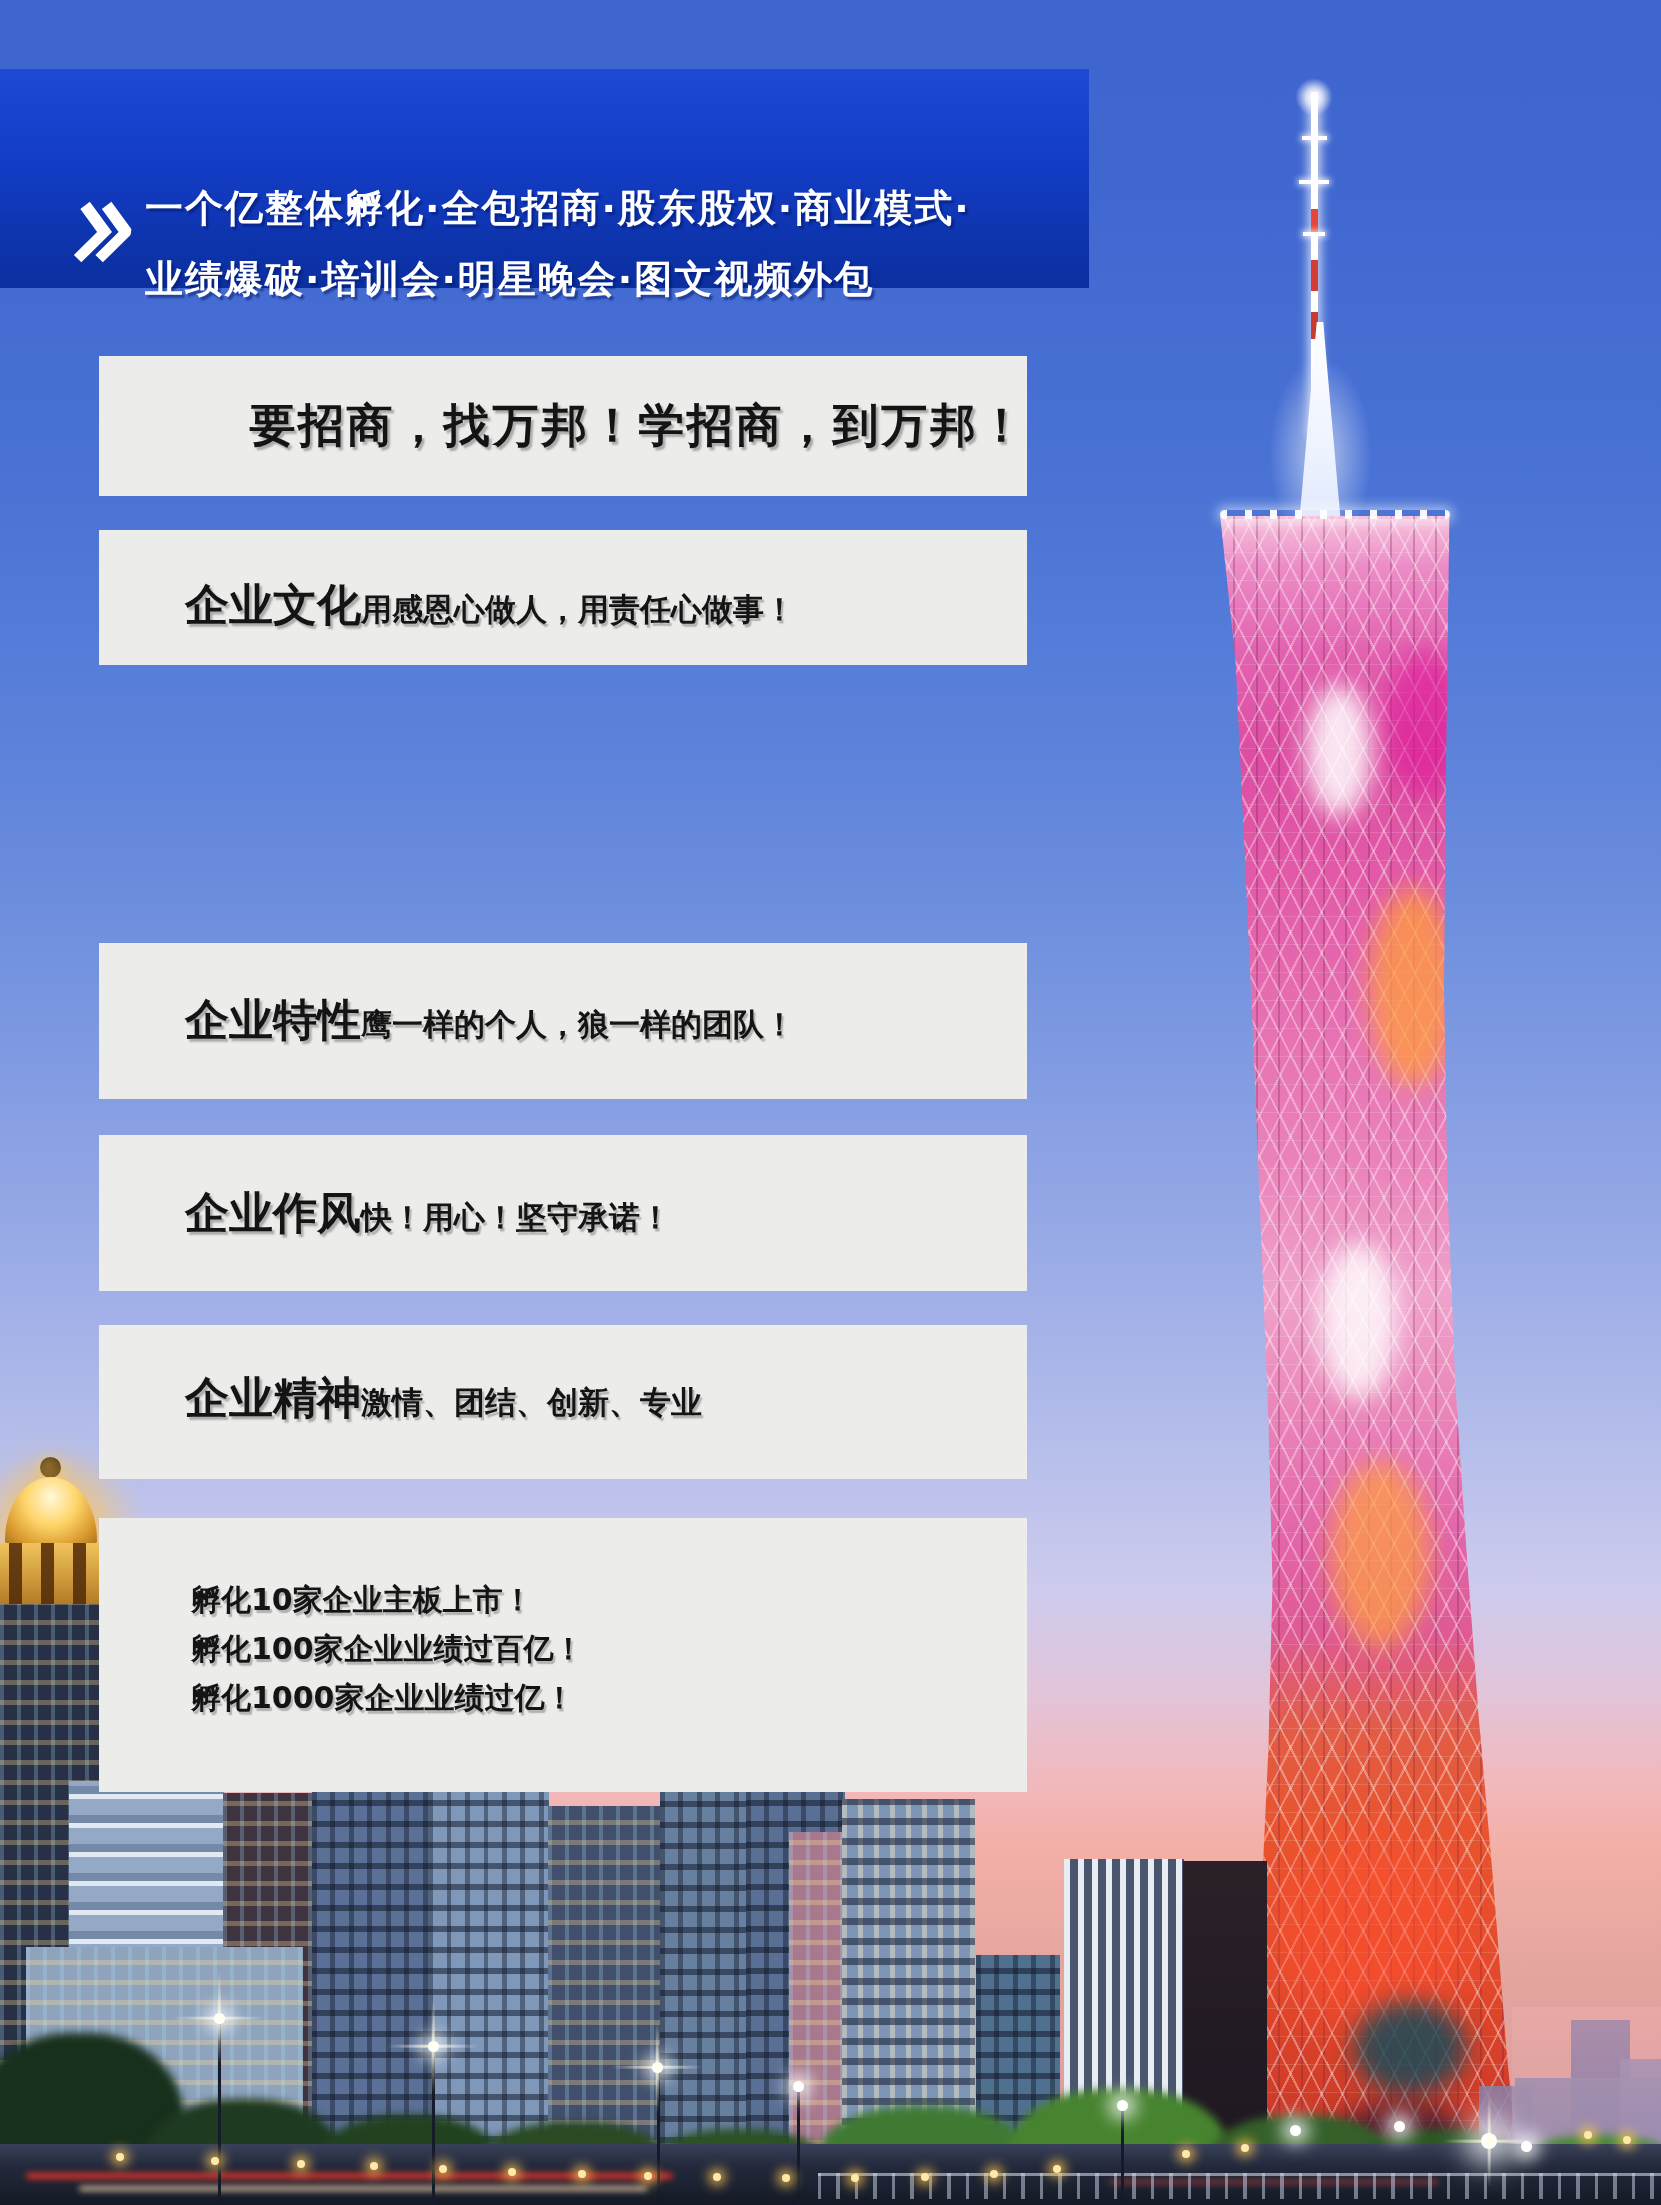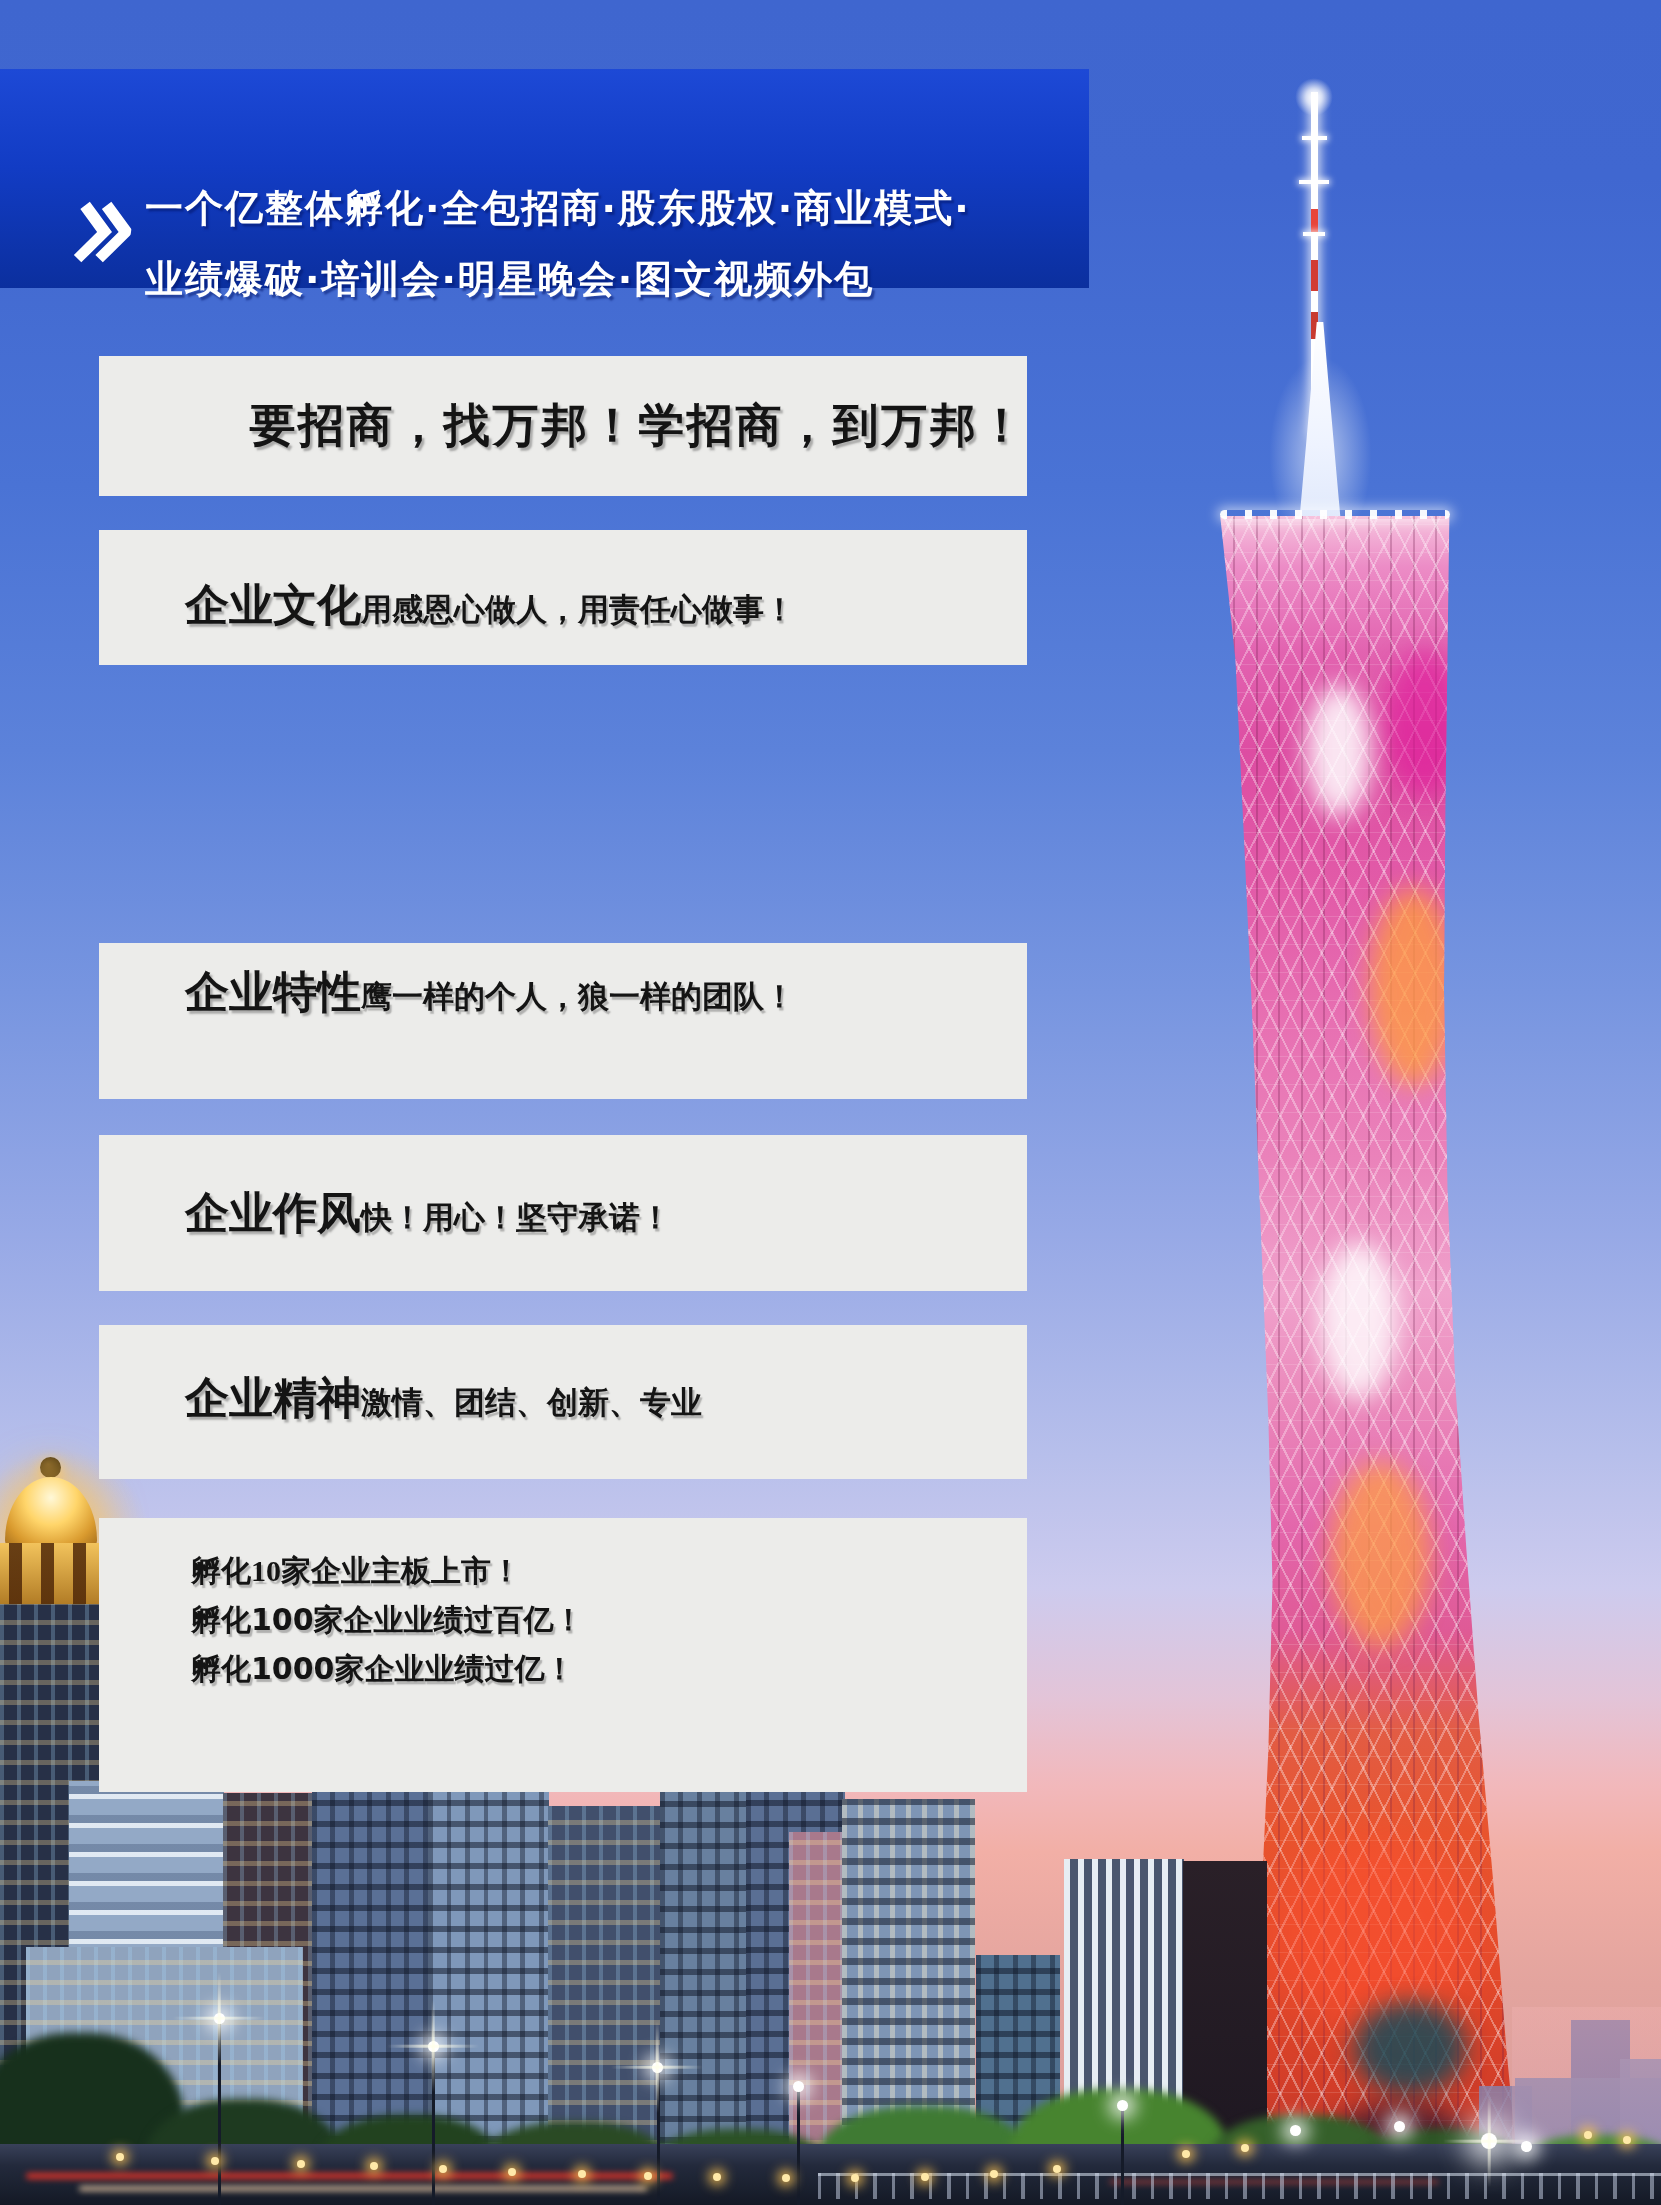--- a/index.html
+++ b/index.html
@@ -113,36 +113,36 @@
     letter-spacing:2px;white-space:nowrap;text-shadow:2.6px 3.3px 2px rgba(4,24,110,.55);}
   .bl1{top:114px;}
   .bl2{top:185px;}
   
   .card{position:absolute;left:99px;width:928px;background:#ECECEA;color:#141414;box-sizing:border-box;}
   .t-big{font-weight:700;white-space:nowrap;text-shadow:2.6px 3.3px 2px rgba(105,105,105,.5);}
   .c1{top:356px;height:140px;display:flex;align-items:center;justify-content:flex-end;}
   .c1 .t-big{font-size:46px;letter-spacing:2.6px;}
   .c-row{display:flex;align-items:baseline;padding-left:86px;}
   .c2{top:530px;height:135px;}  .c2.c-row{padding-top:46px;}
-  .c4{top:943px;height:156px;} .c4.c-row{padding-top:20px;}
+  .c4{top:943px;height:156px;} .c4.c-row{padding-top:48px;}
   .c5{top:1135px;height:156px;} .c5.c-row{padding-top:49px;}
   .c6{top:1325px;height:154px;} .c6.c-row{padding-top:44px;}
   .card-title{font-size:44px;font-weight:700;white-space:nowrap;text-shadow:2.6px 3.3px 2px rgba(105,105,105,.5);font-family:Liberation Mono, monospace;}
   .card-sub{font-size:31px;font-weight:700;white-space:nowrap;
     text-shadow:2px 2.6px 1.3px rgba(105,105,105,.45);}
   .c3{top:698px;height:208px;display:flex;flex-direction:column;justify-content:center;
     gap:22.4px;padding-left:86px;color:#D7221F;}
   .c3 .row{display:flex;align-items:baseline;}
   .c3 .lab{font-size:42px;font-weight:700;width:154px;text-shadow:2px 2.6px 1.3px rgba(160,120,120,.4);}
   .c3 .txt{font-size:29px;font-weight:700;white-space:nowrap;text-shadow:2px 2.6px 1.3px rgba(160,120,120,.4);}
   .c7{top:1518px;height:274px;padding:28px 0 0 92px;}
   .c7 .card-title{display:block;}
   .c7 .mline{font-size:30px;font-weight:700;line-height:49px;white-space:nowrap;
     text-shadow:2px 2.6px 1.3px rgba(105,105,105,.45);}
-  .c7 .mfirst{font-family:Liberation Serif, serif;}
+  .c7 .mfirst{margin-top:29px;}
 </style>
 </head>
 <body>
 
 <div id="poster">
 
   <div class="sky"></div>
 
   <div class="antenna-tip"></div>
   <div class="antenna"></div>

